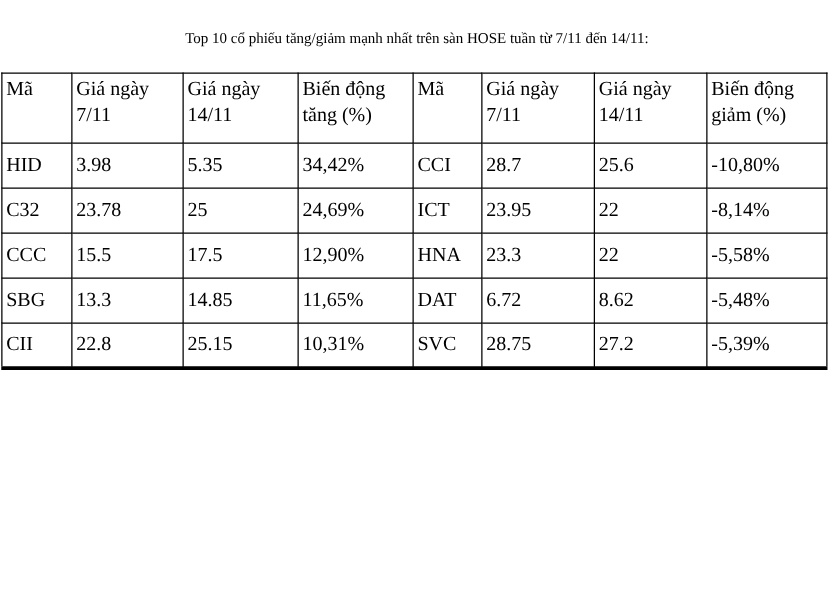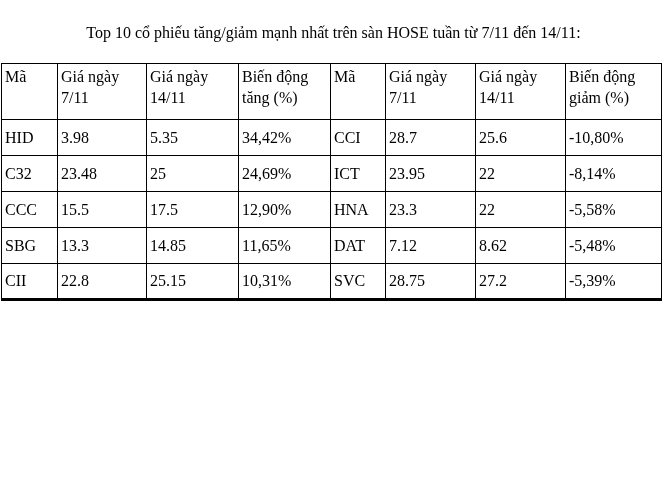--- a/index.html
+++ b/index.html
@@ -13,21 +13,21 @@
   .page {
     width: 667px;
     height: 486px;
     background: #ffffff;
     overflow: hidden;
   }
   .title {
     padding-top: 23px;
     margin: 0 18px 13px 18px;
     text-align: center;
-    font-size: 16px;
+    font-size: 12px;
     line-height: 1.25;
     white-space: nowrap;
   }
   table.stocks {
     border-collapse: collapse;
     margin-left: 1px;
     width: 660px;
     table-layout: fixed;
     border: 1px solid #000000;
     border-bottom: 3px solid #000000;
@@ -87,21 +87,21 @@
           <td>3.98</td>
           <td>5.35</td>
           <td>34,42%</td>
           <td>CCI</td>
           <td>28.7</td>
           <td>25.6</td>
           <td>-10,80%</td>
         </tr>
         <tr>
           <td>C32</td>
-          <td>23.48</td>
+          <td>23.78</td>
           <td>25</td>
           <td>24,69%</td>
           <td>ICT</td>
           <td>23.95</td>
           <td>22</td>
           <td>-8,14%</td>
         </tr>
         <tr>
           <td>CCC</td>
           <td>15.5</td>
@@ -111,21 +111,21 @@
           <td>23.3</td>
           <td>22</td>
           <td>-5,58%</td>
         </tr>
         <tr>
           <td>SBG</td>
           <td>13.3</td>
           <td>14.85</td>
           <td>11,65%</td>
           <td>DAT</td>
-          <td>7.12</td>
+          <td>6.72</td>
           <td>8.62</td>
           <td>-5,48%</td>
         </tr>
         <tr>
           <td>CII</td>
           <td>22.8</td>
           <td>25.15</td>
           <td>10,31%</td>
           <td>SVC</td>
           <td>28.75</td>

